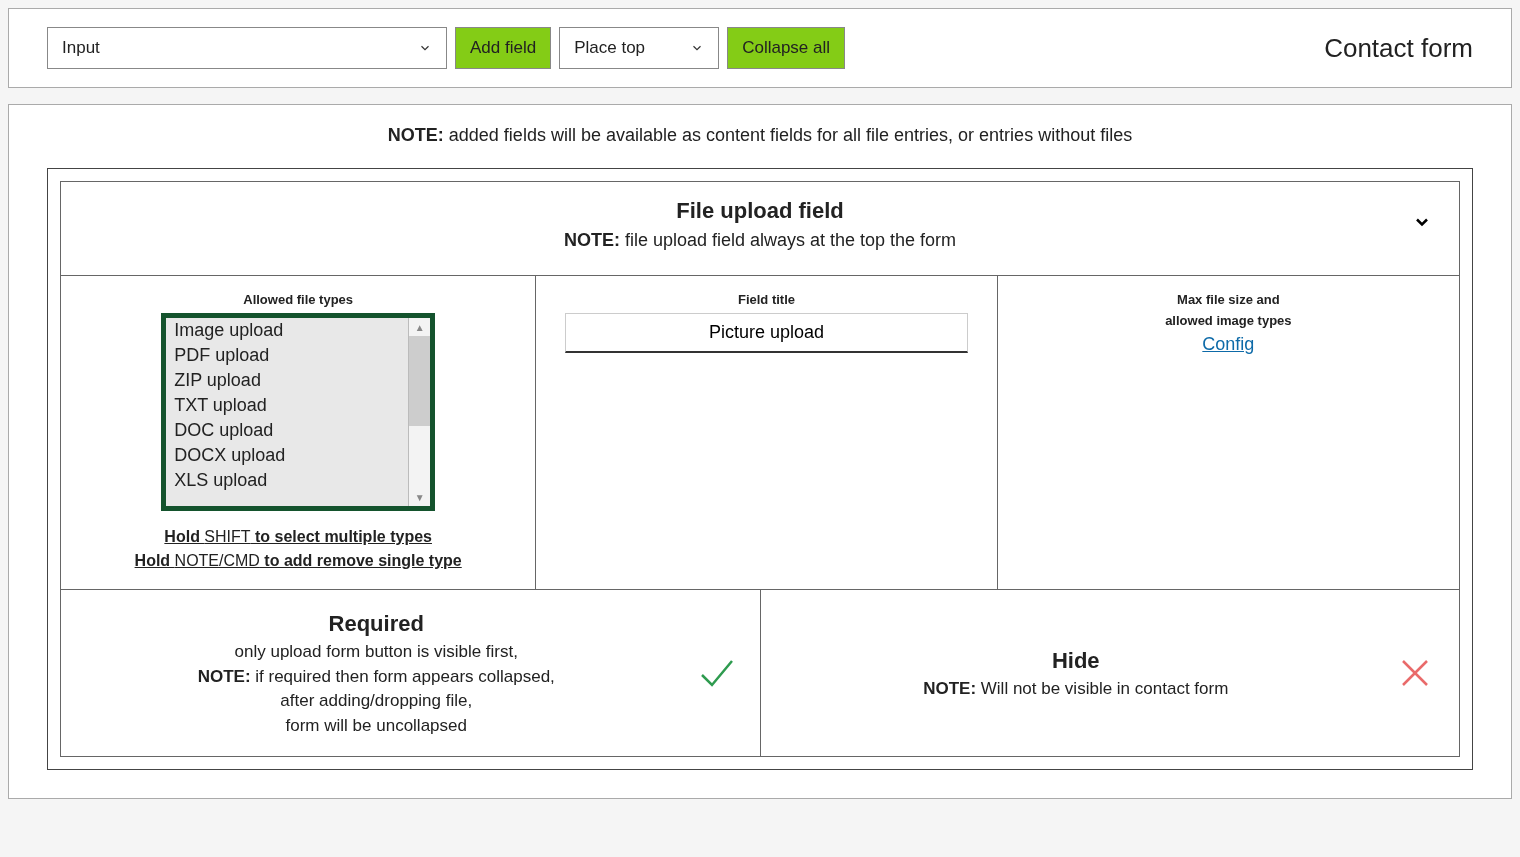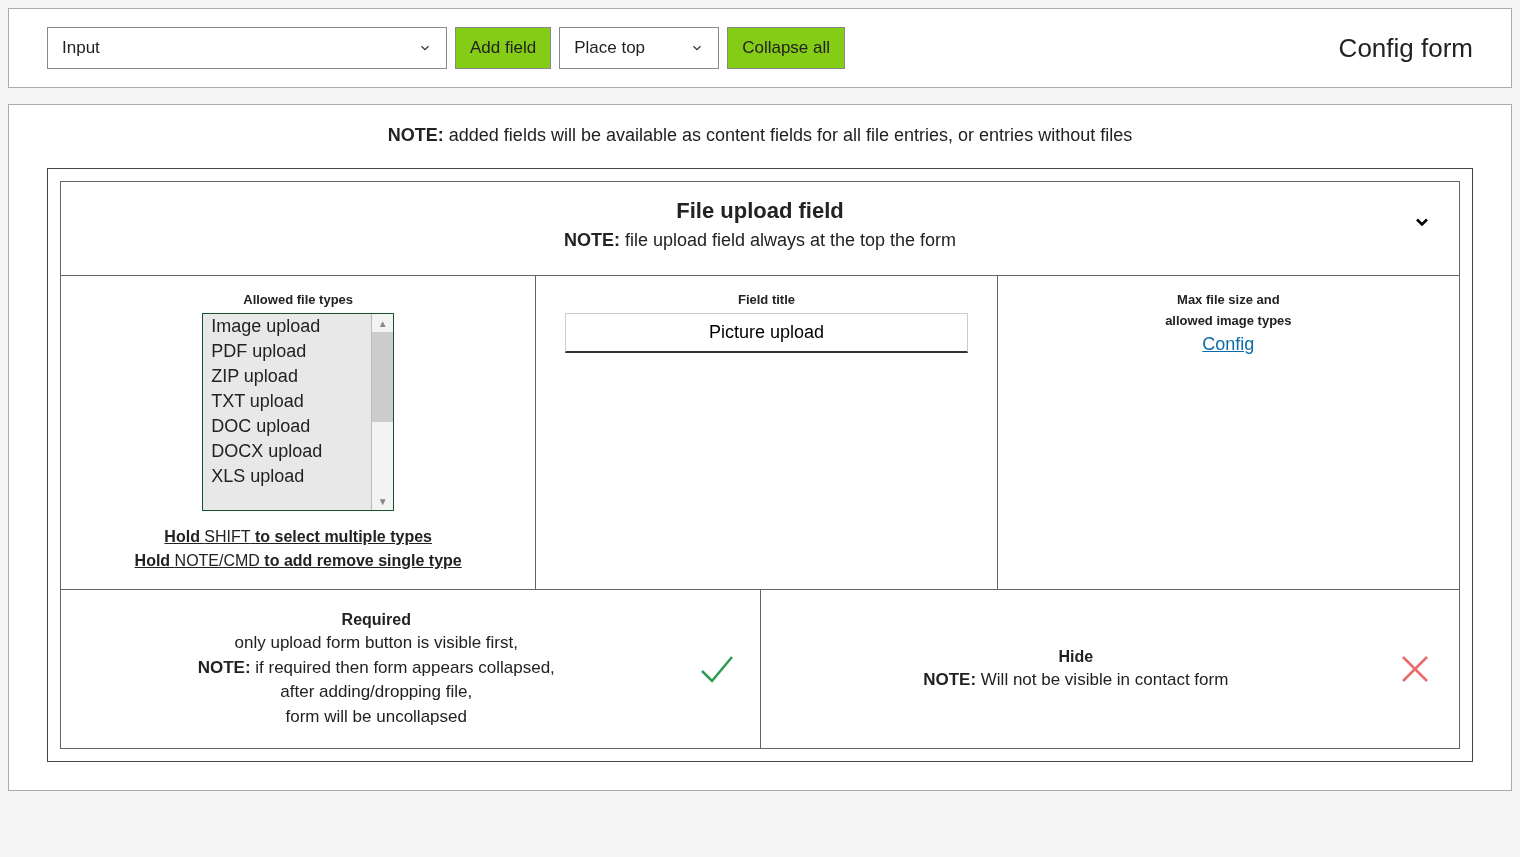--- a/index.html
+++ b/index.html
@@ -103,24 +103,24 @@
     .col:last-child { border-right: none; }
     .col-a { flex: 1 1 34%; }
     .col-b { flex: 1 1 33%; }
     .col-c { flex: 1 1 33%; }
     .col-label {
       font-weight: 700;
       font-size: 13px;
       margin-bottom: 6px;
     }
     .listbox {
-      width: 192px;
+      width: 274px;
       height: 198px;
       margin: 6px auto 14px;
-      border: 1px solid #14532d;
+      border: 5px solid #14532d;
       background: #e8e8e8;
       text-align: left;
       position: relative;
       display: flex;
     }
     .listbox-items {
       flex: 1;
       overflow: hidden;
     }
     .listbox-item {
@@ -187,21 +187,21 @@
       align-items: center;
       gap: 20px;
     }
     .row2 .half:first-child { border-right: 1px solid #666; }
     .half-text {
       flex: 1;
       text-align: center;
       font-size: 17px;
       line-height: 1.45;
     }
-    .half-text .ttl { font-weight: 700; font-size: 16px; }
+    .half-text .ttl { font-weight: 700; font-size: 22px; }
     .toggle-icon {
       width: 48px;
       height: 48px;
       flex-shrink: 0;
     }
     svg { display: block; }
   </style>
 </head>
 <body>
 
@@ -222,21 +222,21 @@
       <span>Place top</span>
       <span>
         <svg class="chev-icon" viewBox="0 0 24 24" fill="none" stroke="#333" stroke-width="2">
             <polyline points="6 9 12 15 18 9"></polyline>
           </svg>
       </span>
     </div>
     <div class="btn">
       <span>Collapse all</span>
     </div>
-    <div class="right-title">Config form</div>
+    <div class="right-title">Contact form</div>
   </div>
 </div>
 
 <div class="panel main-panel">
   <div class="note-line">
     <b>NOTE:</b><span> added fields will be available as content fields for all file entries, or entries without files</span>
   </div>
 
   <div class="field-editor">
     <div class="inner-pad">

